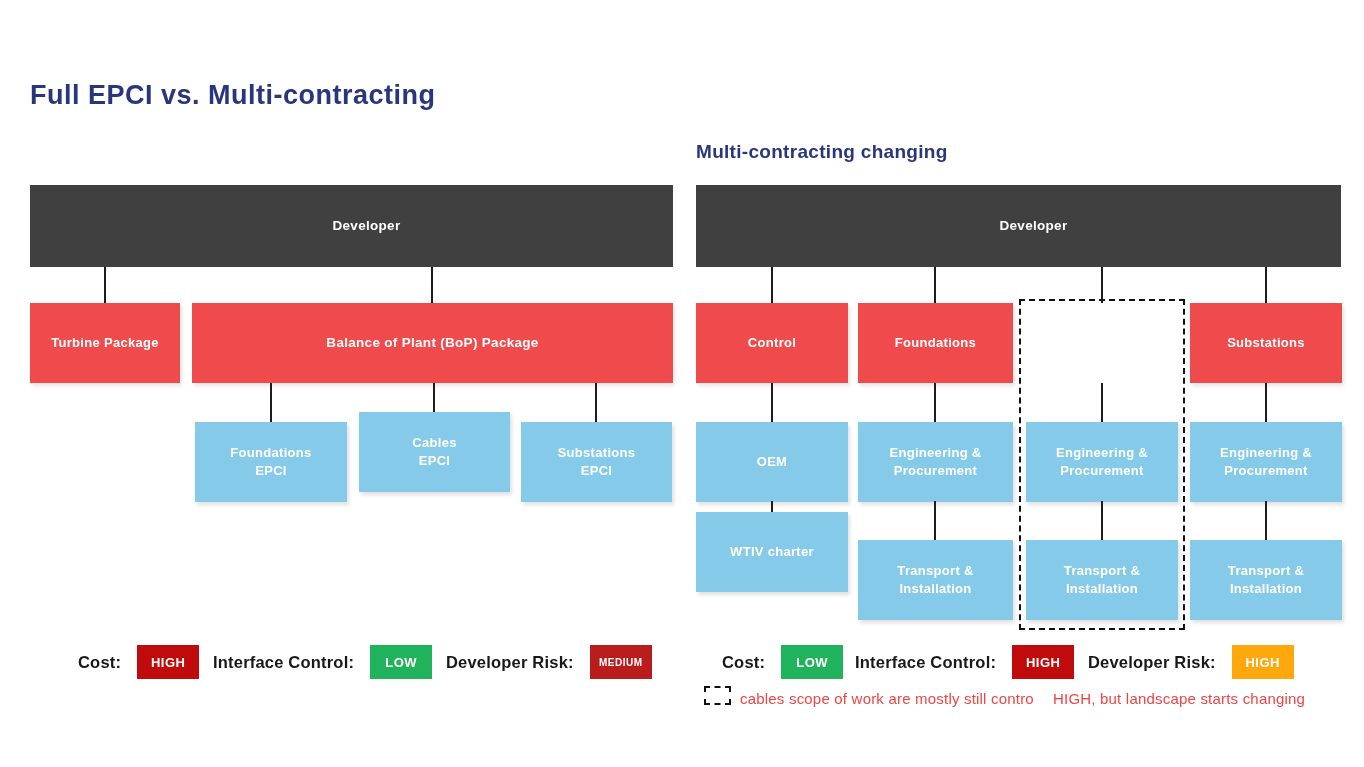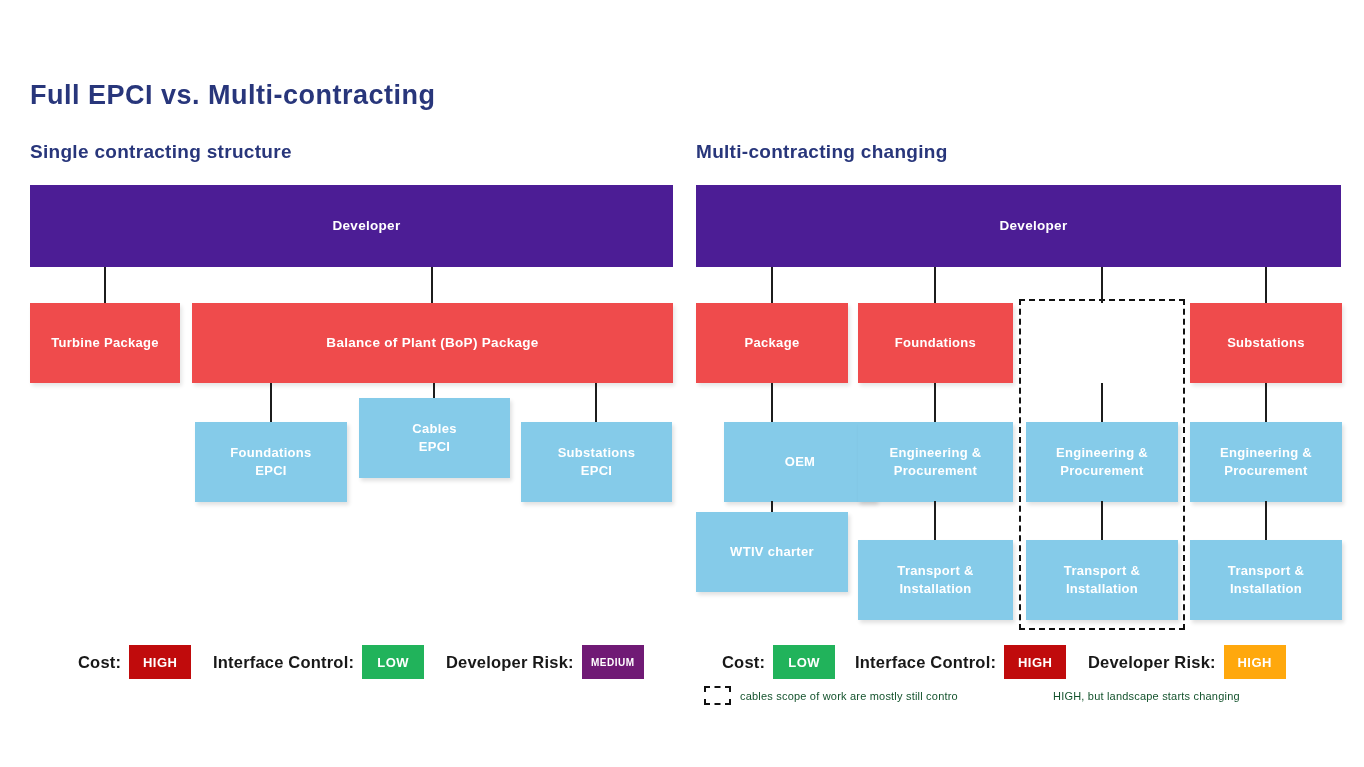--- a/index.html
+++ b/index.html
@@ -38,39 +38,39 @@
     justify-content: center;
     text-align: center;
     color: #ffffff;
     font-weight: bold;
     font-size: 13px;
     letter-spacing: 0.3px;
     white-space: pre-line;
     line-height: 1.35;
     padding: 2px 6px;
   }
-  .navy { background: #4c1d95; padding-left: 36px; }
+  .navy { background: #404040; padding-left: 36px; }
   .red  { background: #EF4B4C; box-shadow: 2px 3px 4px rgba(0,0,0,0.10); }
   .blue { background: #85CBE9; box-shadow: 2px 3px 4px rgba(0,0,0,0.12); }
 
   
   .l-developer   { left: 30px;  top: 185px; width: 643px; height: 82px; font-size: 13.5px; }
   .l-turbine     { left: 30px;  top: 303px; width: 150px; height: 80px; }
   .l-bop         { left: 192px; top: 303px; width: 481px; height: 80px; font-size: 13.5px; }
   .l-epci-0      { left: 195px; top: 422px; width: 152px; height: 80px; }
-  .l-epci-1      { left: 359px; top: 398px; width: 151px; height: 80px; }
+  .l-epci-1      { left: 359px; top: 412px; width: 151px; height: 80px; }
   .l-epci-2      { left: 521px; top: 422px; width: 151px; height: 80px; }
 
   
   .r-developer   { left: 696px;  top: 185px; width: 645px; height: 82px; font-size: 13.5px; }
   .r-pkg-0 { left: 696px;  top: 303px; width: 152px; height: 80px; }
   .r-pkg-1 { left: 858px;  top: 303px; width: 155px; height: 80px; }
   .r-pkg-2 { left: 1026px; top: 303px; width: 152px; height: 80px; }
   .r-pkg-3 { left: 1190px; top: 303px; width: 152px; height: 80px; }
-  .r-mid-0 { left: 724px;  top: 422px; width: 152px; height: 80px; }
+  .r-mid-0 { left: 696px;  top: 422px; width: 152px; height: 80px; }
   .r-mid-1 { left: 858px;  top: 422px; width: 155px; height: 80px; }
   .r-mid-2 { left: 1026px; top: 422px; width: 152px; height: 80px; }
   .r-mid-3 { left: 1190px; top: 422px; width: 152px; height: 80px; }
   .r-bot-0 { left: 696px;  top: 512px; width: 152px; height: 80px; }
   .r-bot-1 { left: 858px;  top: 540px; width: 155px; height: 80px; }
   .r-bot-2 { left: 1026px; top: 540px; width: 152px; height: 80px; }
   .r-bot-3 { left: 1190px; top: 540px; width: 152px; height: 80px; }
 
   .dashed-region {
     position: absolute;
@@ -84,21 +84,21 @@
     width: 2px;
     background: #1c1c1c;
   }
 
   .legend-group {
     position: absolute;
     top: 645px;
     height: 34px;
     display: flex;
     align-items: center;
-    gap: 8px;
+    gap: 16px;
   }
   .legend-label {
     font-size: 16.5px;
     font-weight: bold;
     color: #181818;
     letter-spacing: 0.2px;
     white-space: nowrap;
   }
   .legend-badge {
     display: inline-flex;
@@ -117,36 +117,35 @@
   .footnote-icon {
     position: absolute;
     left: 704px; top: 686px;
     width: 27px; height: 19px;
     border: 2px dashed #111111;
     background: #ffffff;
   }
   .footnote-text {
     position: absolute;
     top: 690px;
-    font-size: 11px;
-    color: #14532d;
+    font-size: 15px;
+    color: #ef4444;
     letter-spacing: 0.2px;
     white-space: nowrap;
   }
   .footnote-text.part1 { left: 740px; }
   .footnote-text.part2 { left: 1053px; }
 </style>
 </head>
 <body>
 
 <div class="canvas">
 
   <div class="title">Full EPCI vs. Multi-contracting</div>
 
-  <div class="subtitle left">Single contracting structure</div>
 
   <div class="box navy l-developer">Developer</div>
 
   <div class="connector" style="left:104px; top:267px; height:36px;"></div>
   <div class="connector" style="left:431px; top:267px; height:36px;"></div>
 
   <div class="box red l-turbine">Turbine Package</div>
   <div class="box red l-bop">Balance of Plant (BoP) Package</div>
 
   <div class="connector" style="left:270px; top:383px; height:39px;"></div>
@@ -163,35 +162,35 @@
   <div class="legend-group" style="left:78px;">
     <span class="legend-label">Cost:</span>
     <span class="legend-badge" style="background: rgb(192, 11, 12);">HIGH</span>
   </div>
   <div class="legend-group" style="left:213px;">
     <span class="legend-label">Interface Control:</span>
     <span class="legend-badge" style="background: rgb(33, 179, 91);">LOW</span>
   </div>
   <div class="legend-group" style="left:446px;">
     <span class="legend-label">Developer Risk:</span>
-    <span class="legend-badge small-text" style="background: #701a75;">MEDIUM</span>
+    <span class="legend-badge small-text" style="background: #b91c1c;">MEDIUM</span>
   </div>
 
   <div class="subtitle right">Multi-contracting changing</div>
 
   <div class="box navy r-developer">Developer</div>
 
   <div class="dashed-region"></div>
 
   <div class="connector" style="left:771px;  top:267px; height:36px;"></div>
   <div class="connector" style="left:934px;  top:267px; height:36px;"></div>
   <div class="connector" style="left:1101px; top:267px; height:36px;"></div>
   <div class="connector" style="left:1265px; top:267px; height:36px;"></div>
 
-  <div class="box red r-pkg-0">Package</div>
+  <div class="box red r-pkg-0">Control</div>
   <div class="box red r-pkg-1">Foundations</div>
   <div class="box red r-pkg-3">Substations</div>
 
   <div class="connector" style="left:771px;  top:383px; height:39px;"></div>
   <div class="connector" style="left:934px;  top:383px; height:39px;"></div>
   <div class="connector" style="left:1101px; top:383px; height:39px;"></div>
   <div class="connector" style="left:1265px; top:383px; height:39px;"></div>
 
   <div class="box blue r-mid-0">OEM</div>
   <div class="box blue r-mid-1">Engineering &amp;

